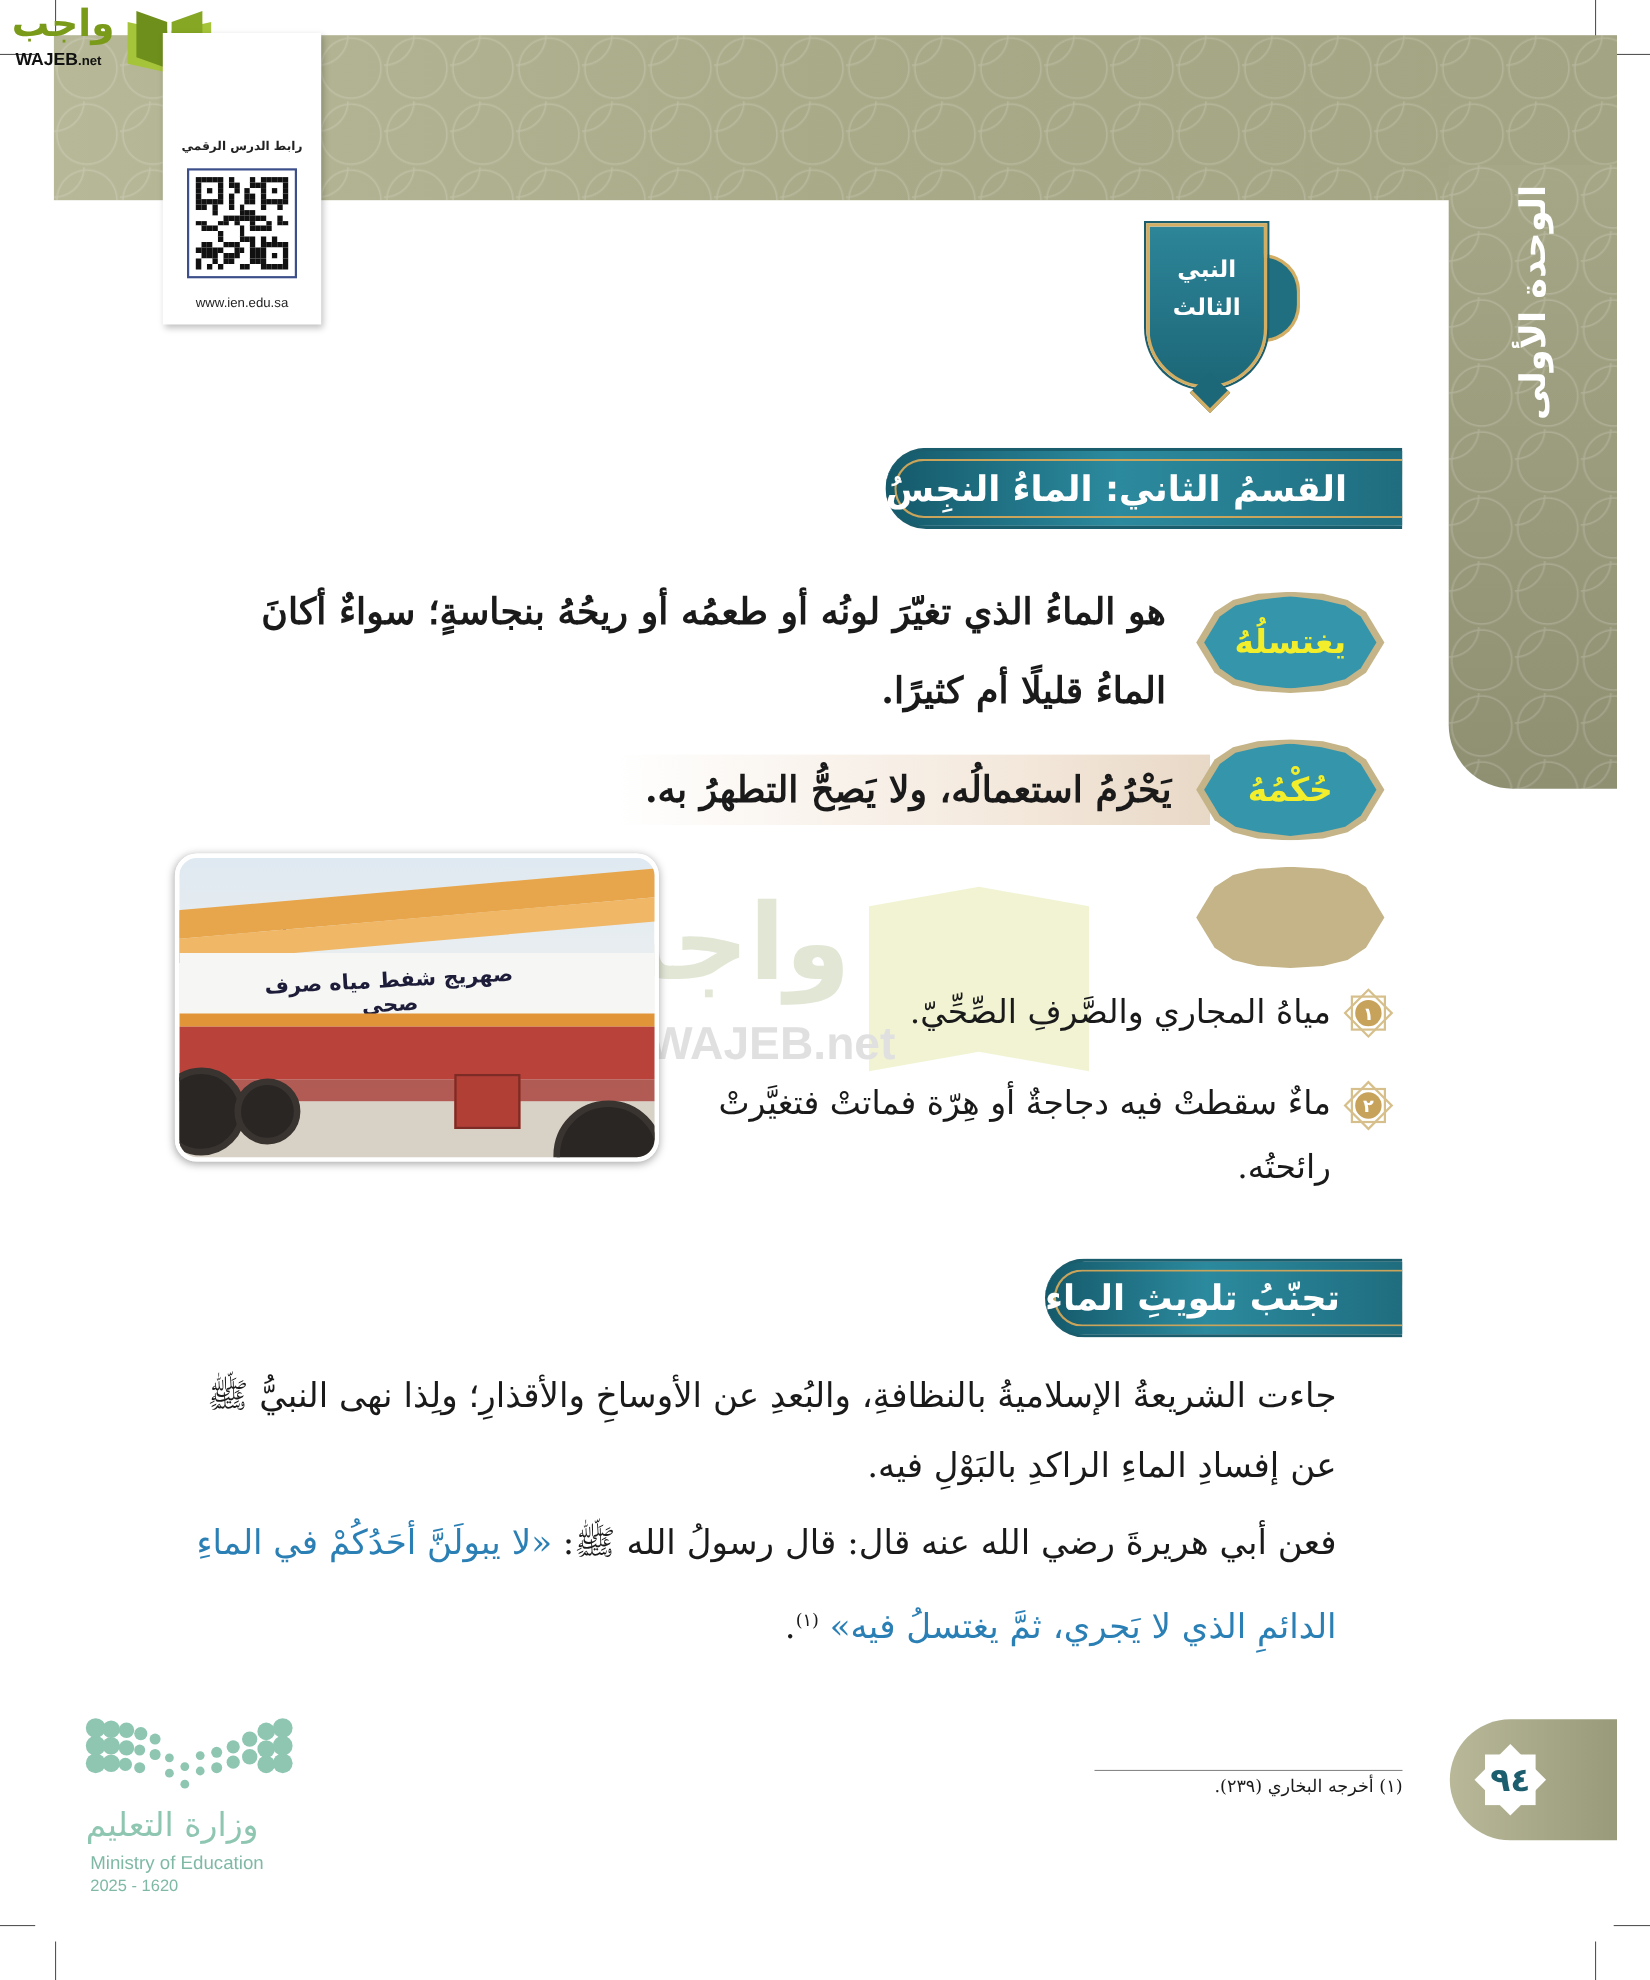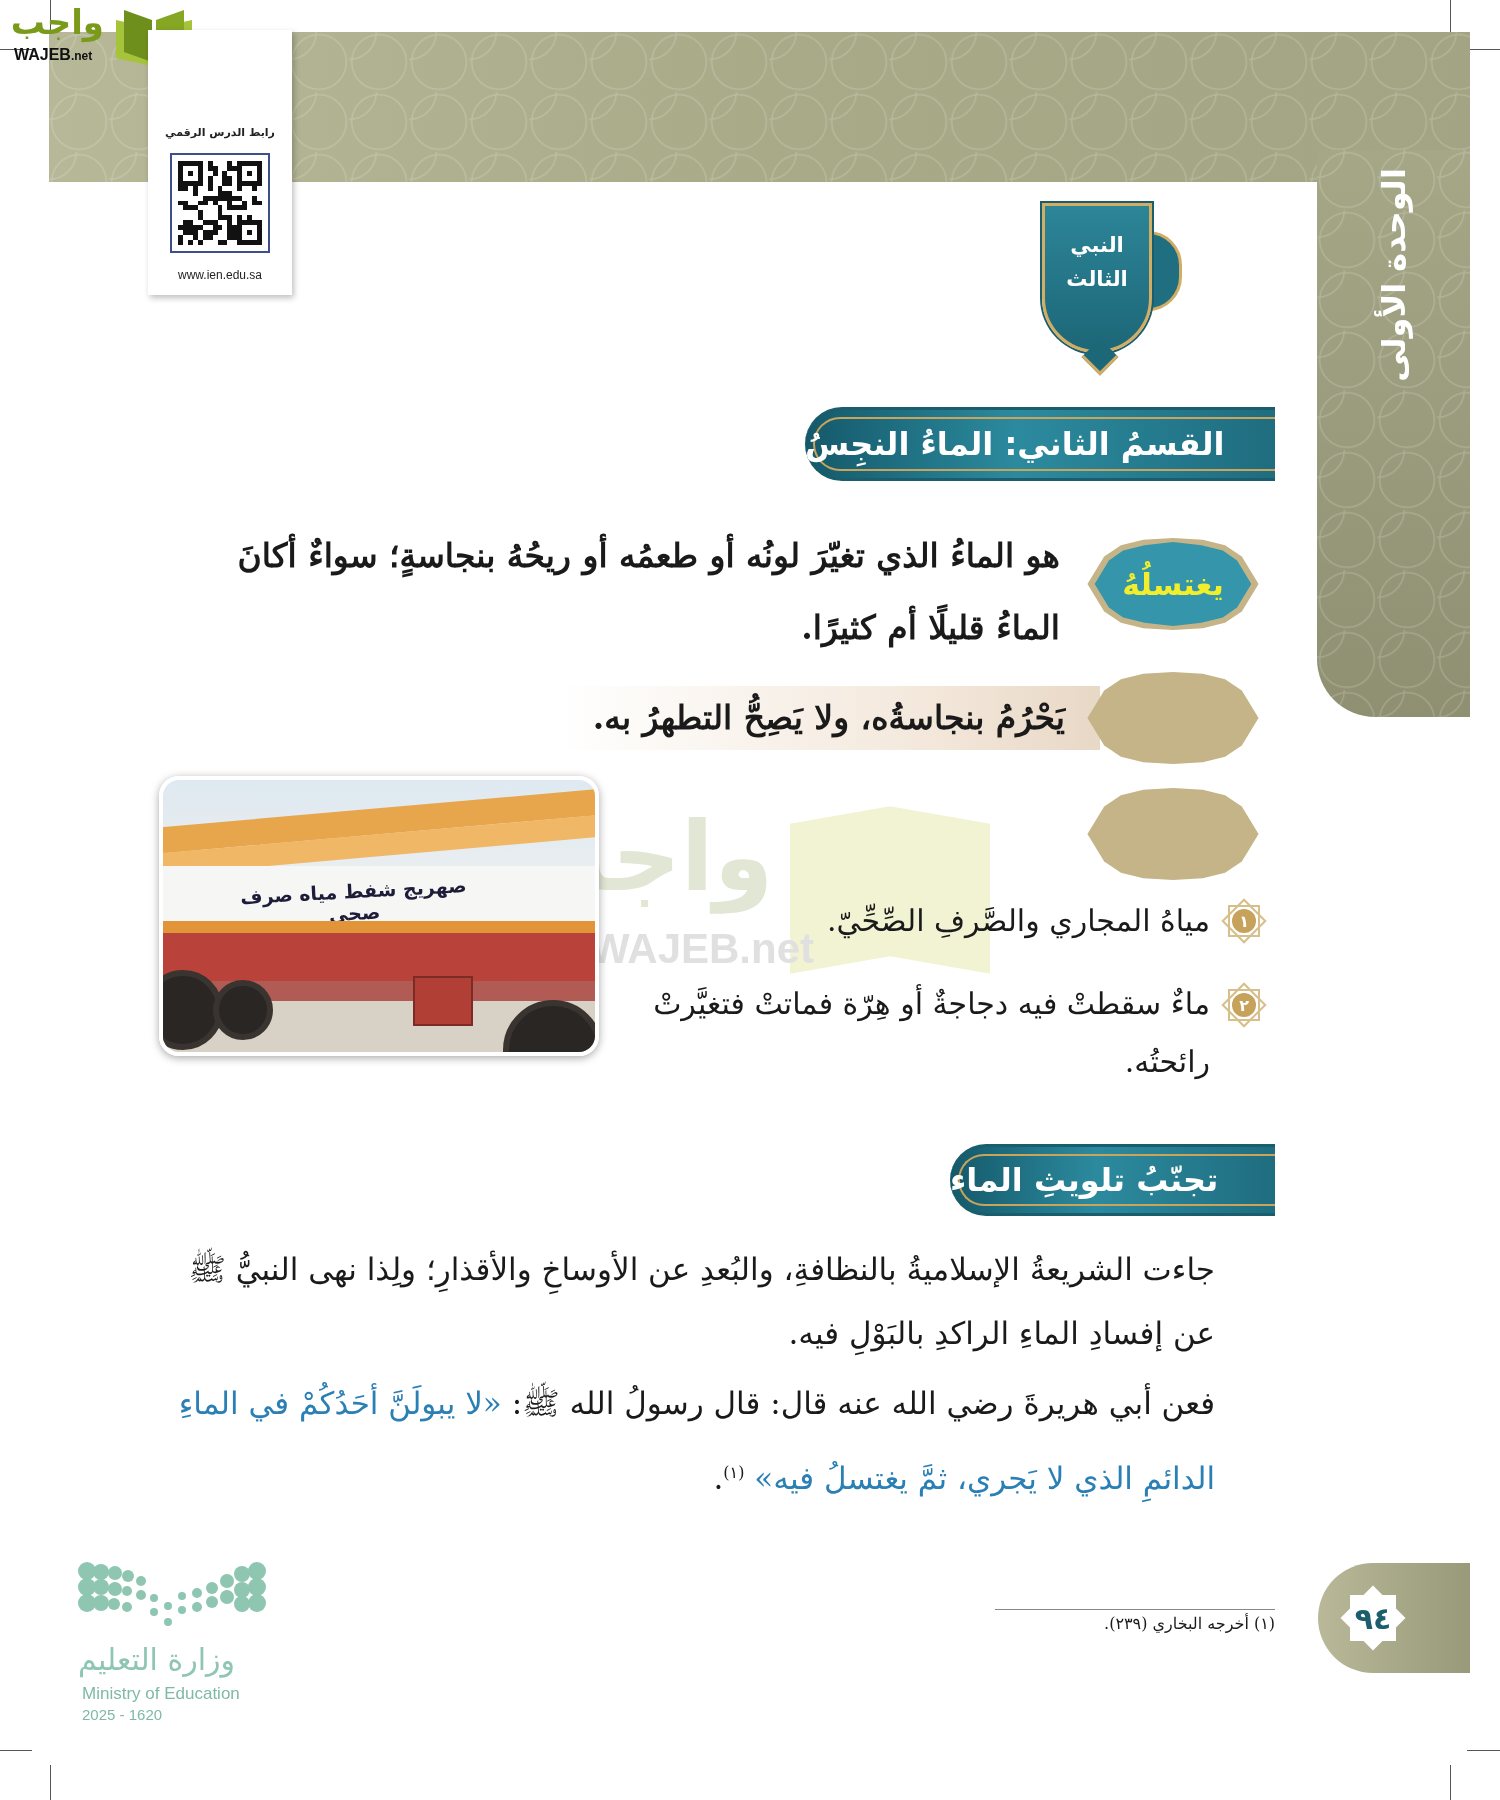--- a/index.html
+++ b/index.html
@@ -590,22 +590,23 @@
 
 <div class="abs tag-wrap tag-def">
   <div class="tag-shadow"></div>
   <div class="tag">يغتسلُهُ</div>
 </div>
 <div class="abs body-text def-text">هو الماءُ الذي تغيّرَ لونُه أو طعمُه أو ريحُهُ بنجاسةٍ؛ سواءٌ أكانَ الماءُ قليلًا أم كثيرًا.</div>
 
 <div class="abs rule-bar"></div>
 <div class="abs tag-wrap tag-rule">
   <div class="tag-shadow"></div>
-</div>
-<div class="abs body-text rule-text">يَحْرُمُ بنجاسةُه، ولا يَصِحُّ التطهرُ به.</div>
+  <div class="tag">حُكْمُهُ</div>
+</div>
+<div class="abs body-text rule-text">يَحْرُمُ استعمالُه، ولا يَصِحُّ التطهرُ به.</div>
 
 <div class="abs tag-wrap tag-examples">
   <div class="tag-shadow"></div>
 </div>
 
 <div class="abs wm">
   <div class="wm-book-l"></div>
     <div class="wm-book-r"></div>
   <div class="wm-ar">واجب</div>
   <div class="wm-en"><span>WAJEB</span><span>.net</span></div>

